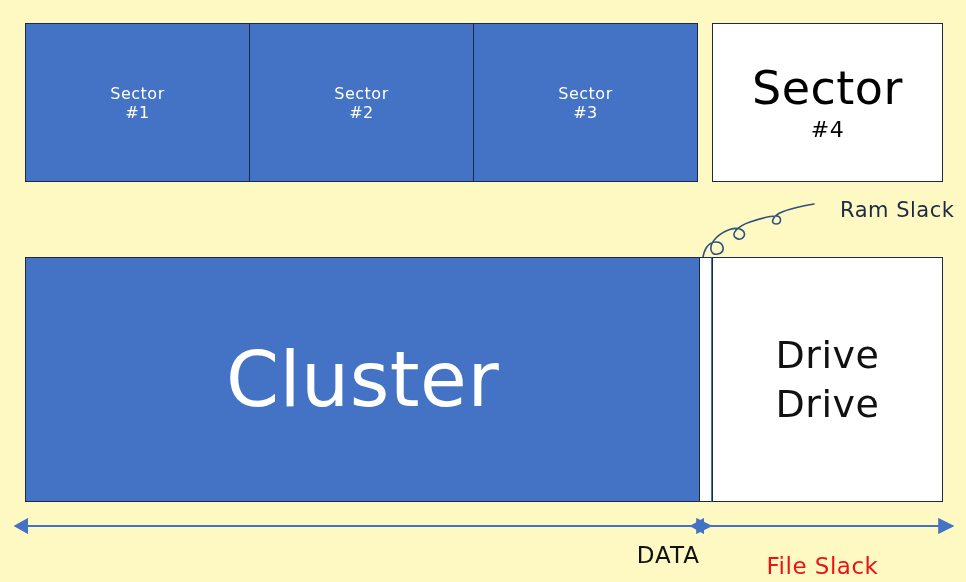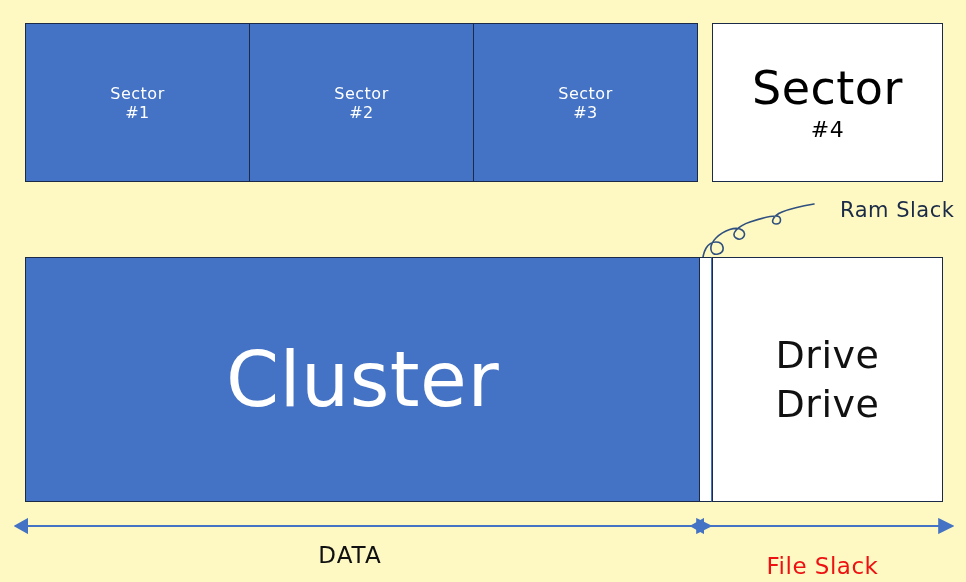--- a/index.html
+++ b/index.html
@@ -162,21 +162,21 @@
     left: 0;
     top: 510px;
     width: 966px;
     height: 34px;
   }
   .label-data {
     position: absolute;
     left: 0;
     top: 542px;
     width: 700px;
-    text-align: center;
+    text-align: right;
     font-size: 23px;
     color: #111111;
     letter-spacing: 1px;
   }
   .label-fileslack {
     position: absolute;
     left: 700px;
     top: 537px;
     width: 245px;
     text-align: center;

